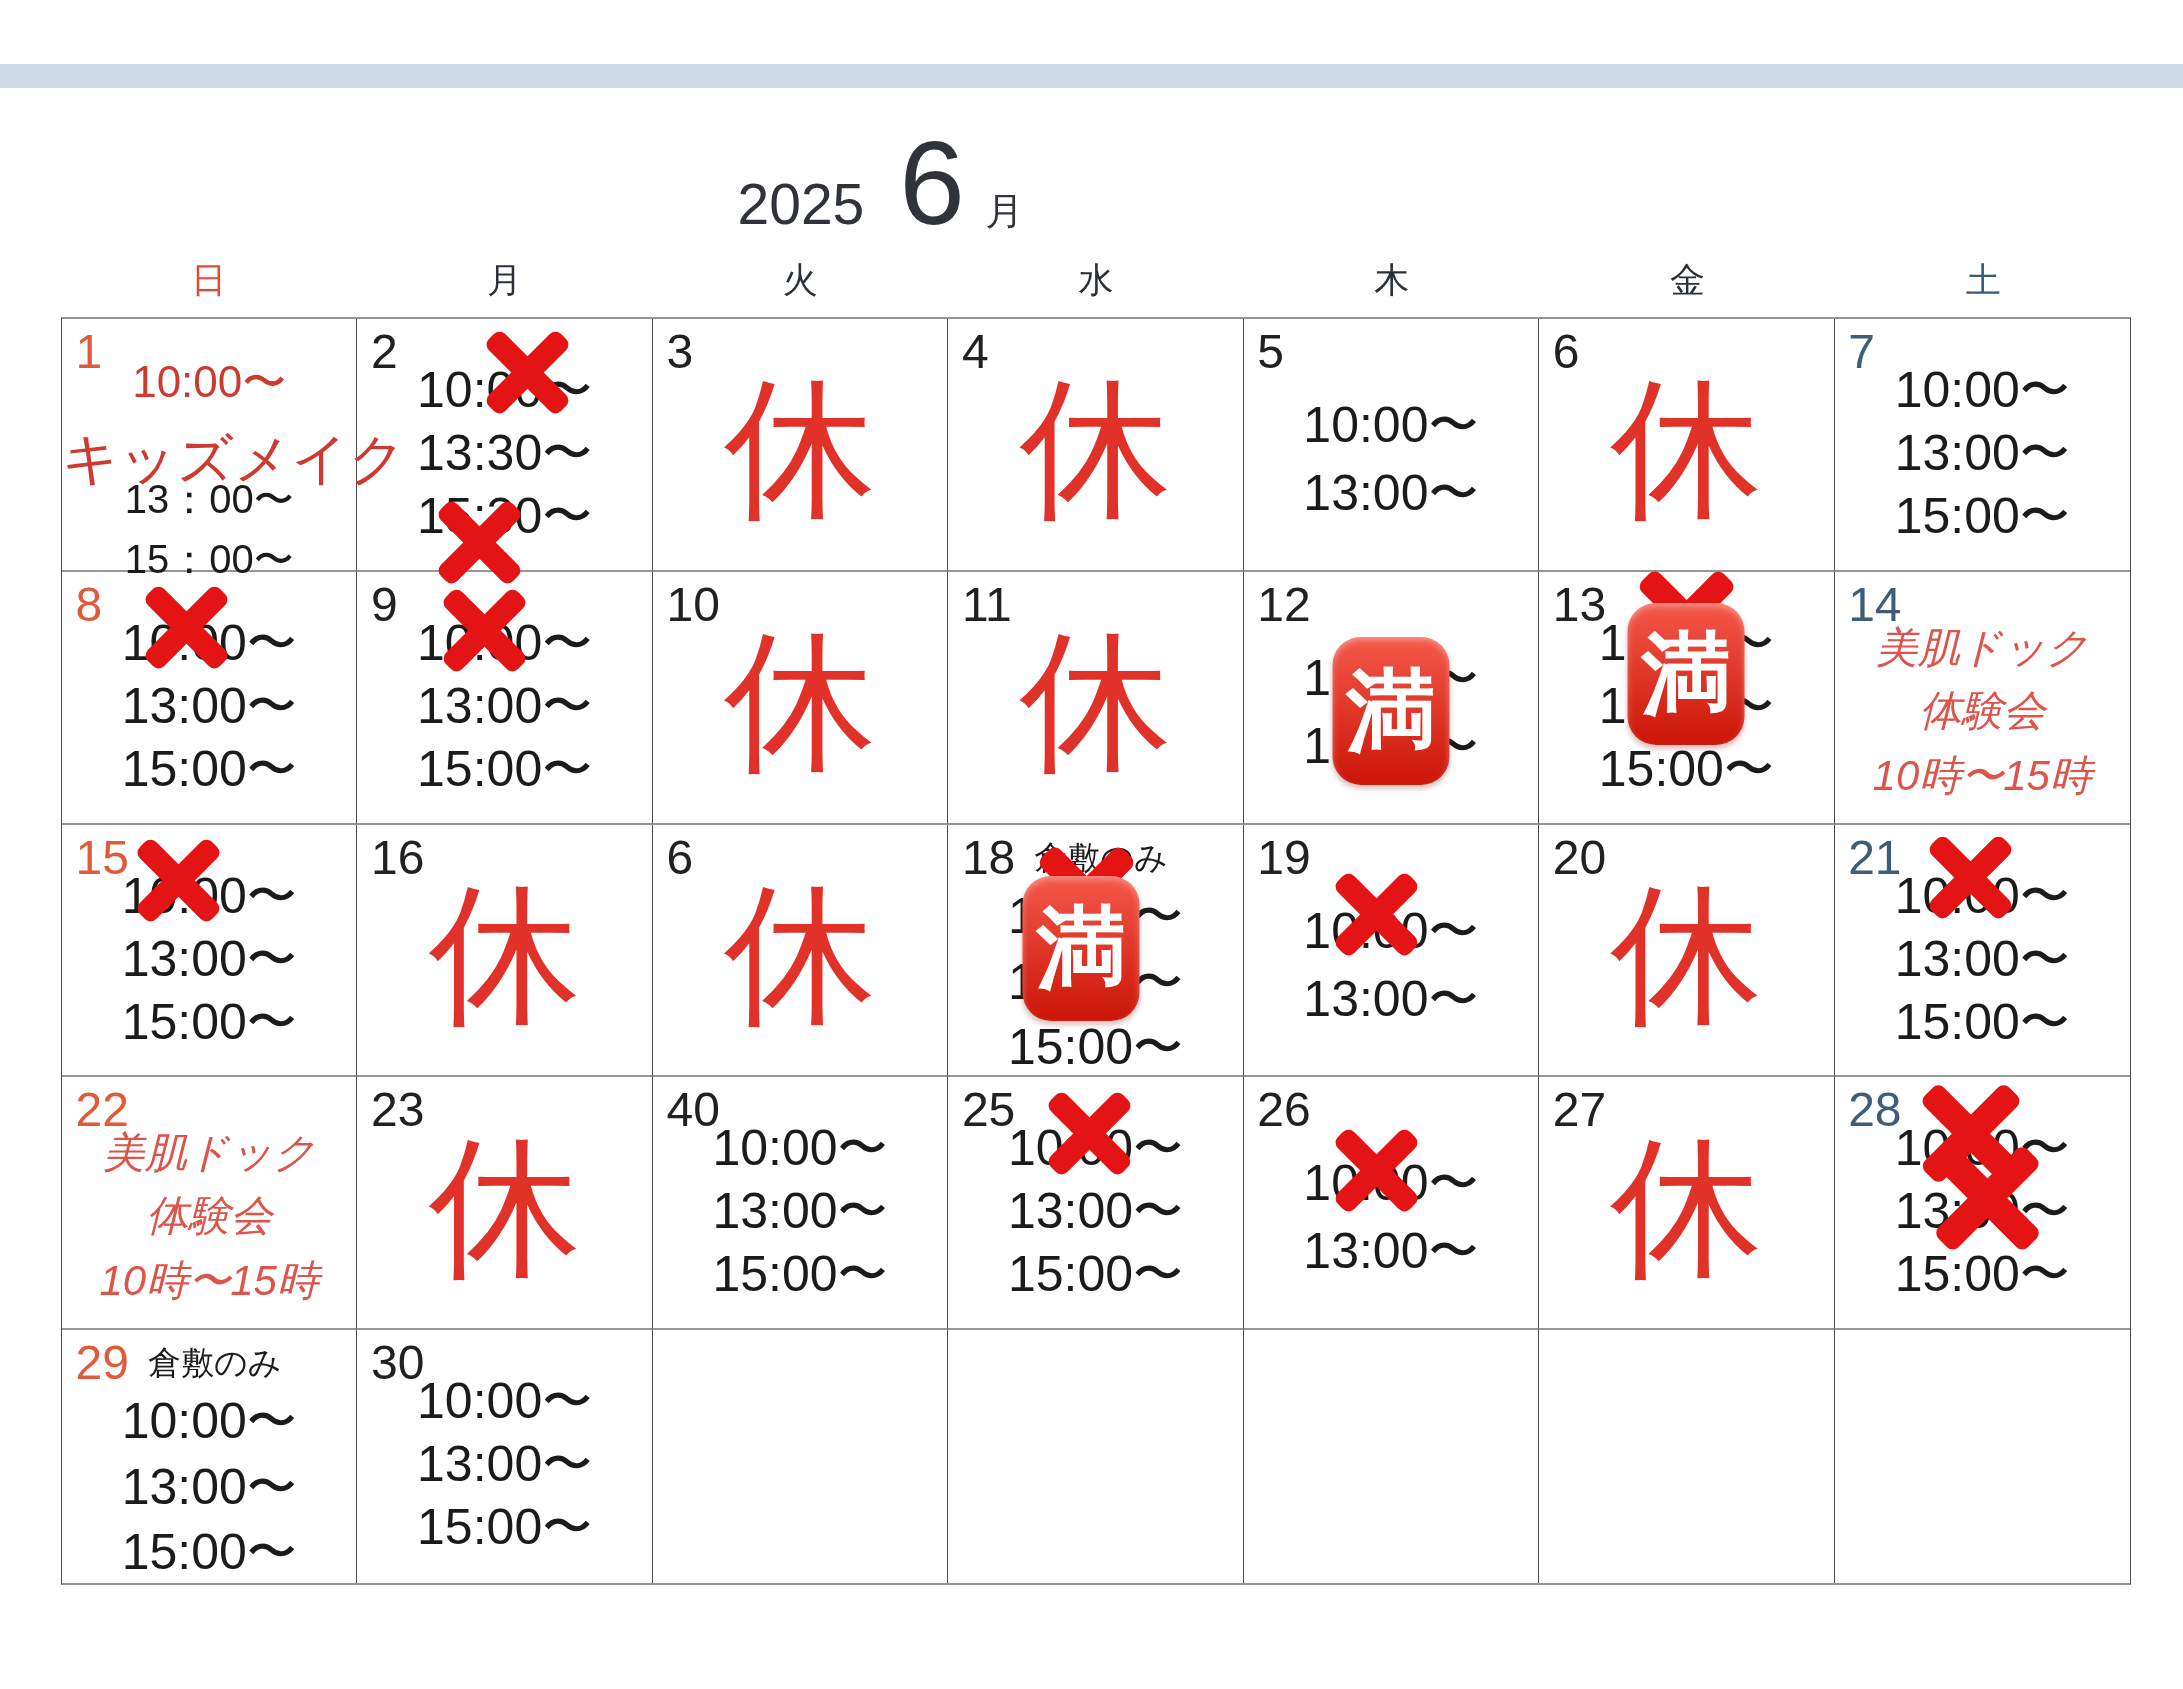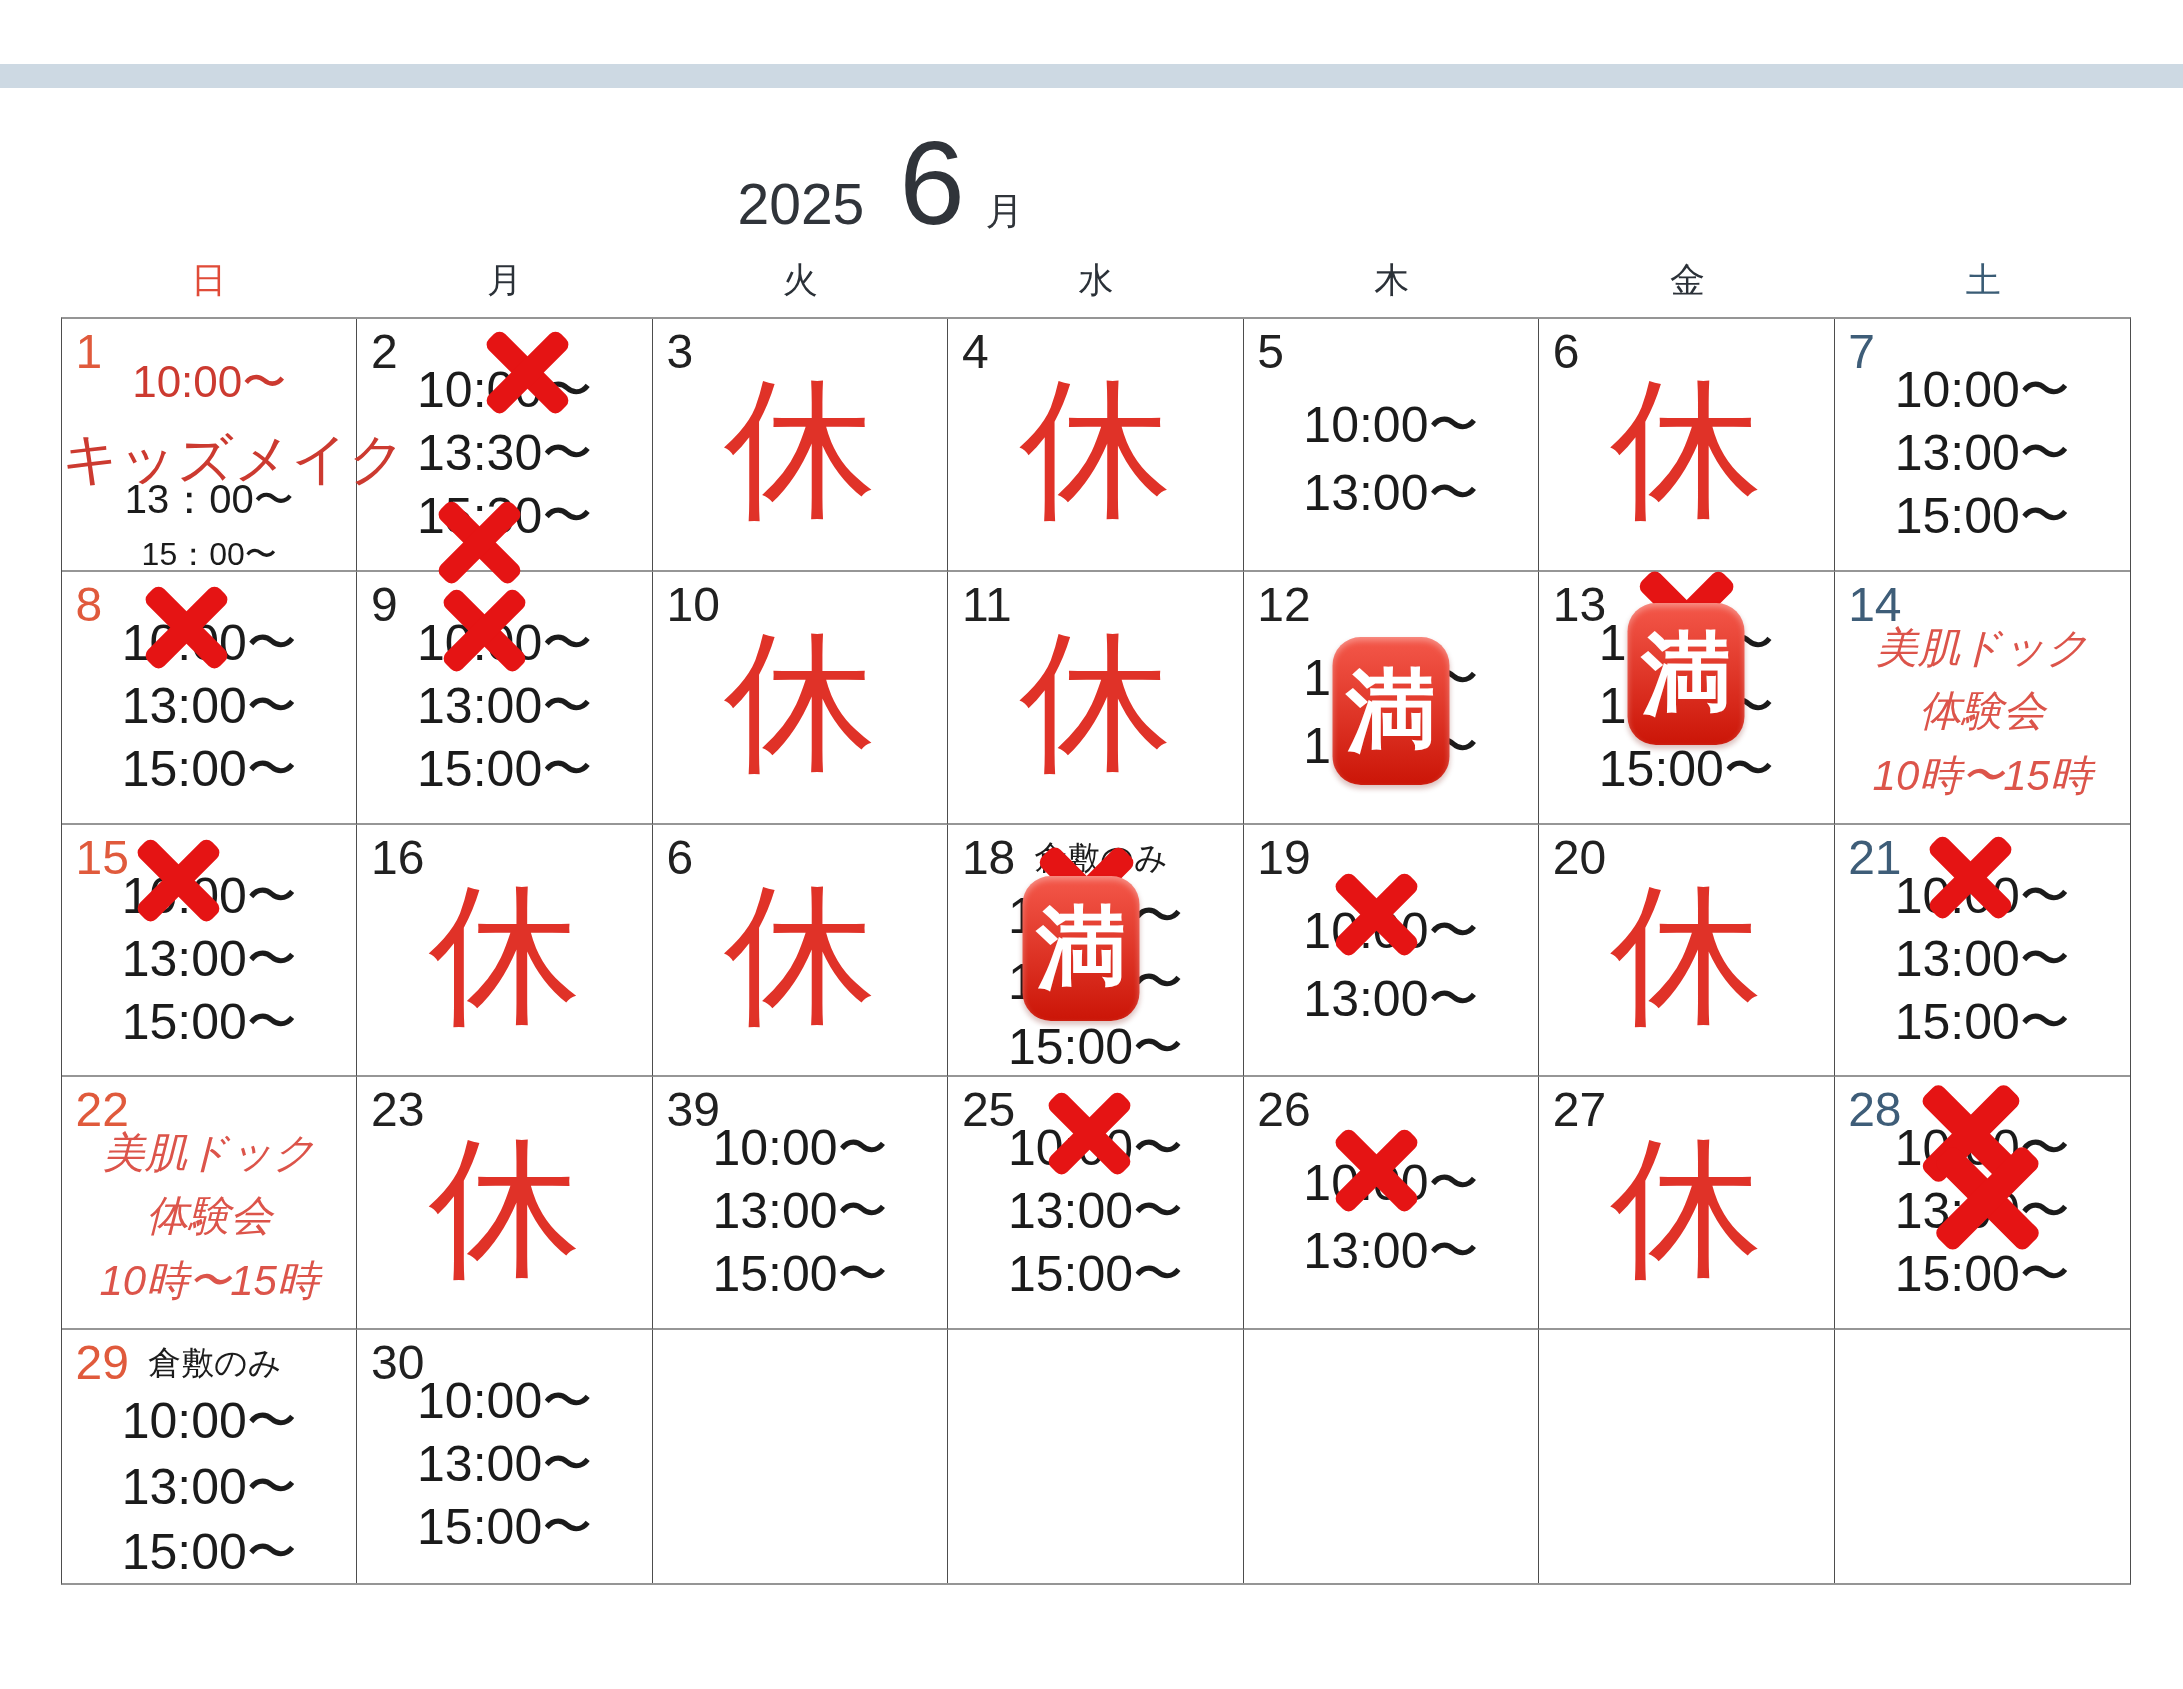--- a/index.html
+++ b/index.html
@@ -72,21 +72,21 @@
     <div class="wd" style="color: rgb(43, 49, 56);">金</div>
     <div class="wd" style="color: rgb(58, 92, 117);">土</div>
   </div>
 
 <div class="grid">
     <div class="cell">
       <span class="num sun">1</span>
       <div class="tline red1" style="top: 40px; font-size: 44px;">10:00〜</div>
       <div class="tline red1" style="top: 115px; font-size: 56px; font-family: Liberation Mono, monospace;">キッズメイク</div>
       <div class="tline" style="top: 159px; font-size: 40px;">13：00〜</div>
-      <div class="tline" style="top: 219px; font-size: 32px;">15：00〜</div>
+      <div class="tline" style="top: 219px; font-size: 40px;">15：00〜</div>
     </div>
     <div class="cell">
       <span class="num">2</span>
       <div class="tline" style="top: 45px; font-size: 50px;">10:00〜</div>
       <div class="tline" style="top: 108px; font-size: 50px;">13:30〜</div>
       <div class="tline" style="top: 171px; font-size: 50px;">15:30〜</div>
       <div class="xmark" style="width: 85px; height: 85px; left: calc(50% + 23px); top: 53px;"></div>
       <div class="xmark" style="width: 85px; height: 85px; left: calc(50% - 25.6px); top: 223px;"></div>
     </div>
     <div class="cell">
@@ -199,21 +199,21 @@
       <span class="num sun">22</span>
       <div class="tline redevent" style="top: 54px; font-size: 42px;">美肌ドック</div>
       <div class="tline redevent" style="top: 117px; font-size: 42px;">体験会</div>
       <div class="tline redevent" style="top: 182px; font-size: 42px;">10時〜15時</div>
     </div>
     <div class="cell">
       <span class="num">23</span>
       <div class="closed-mark">休</div>
     </div>
     <div class="cell">
-      <span class="num">39</span>
+      <span class="num">40</span>
       <div class="tline" style="top: 45px; font-size: 50px;">10:00〜</div>
       <div class="tline" style="top: 108px; font-size: 50px;">13:00〜</div>
       <div class="tline" style="top: 171px; font-size: 50px;">15:00〜</div>
     </div>
     <div class="cell">
       <span class="num">25</span>
       <div class="tline" style="top: 45px; font-size: 50px;">10:00〜</div>
       <div class="tline" style="top: 108px; font-size: 50px;">13:00〜</div>
       <div class="tline" style="top: 171px; font-size: 50px;">15:00〜</div>
       <div class="xmark" style="width: 85px; height: 85px; left: calc(50% - 5.7px); top: 56px;"></div>

